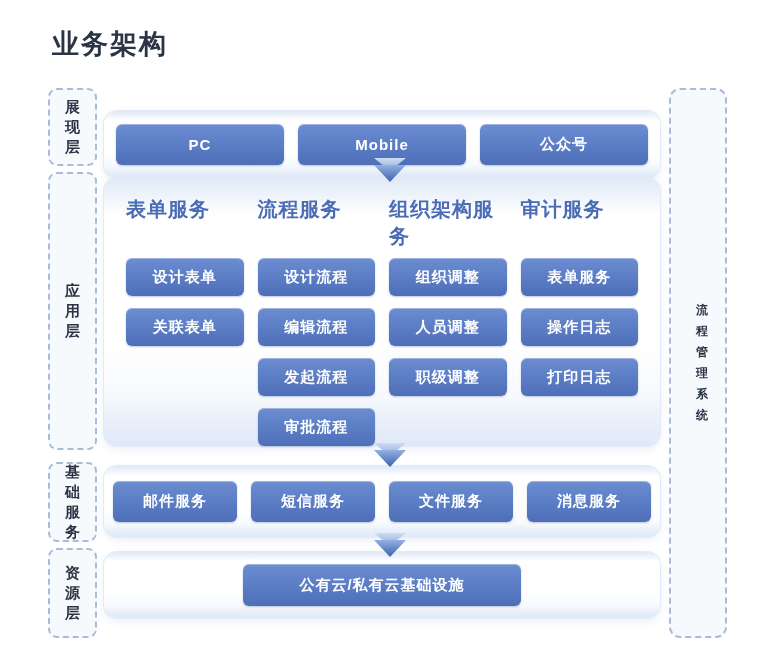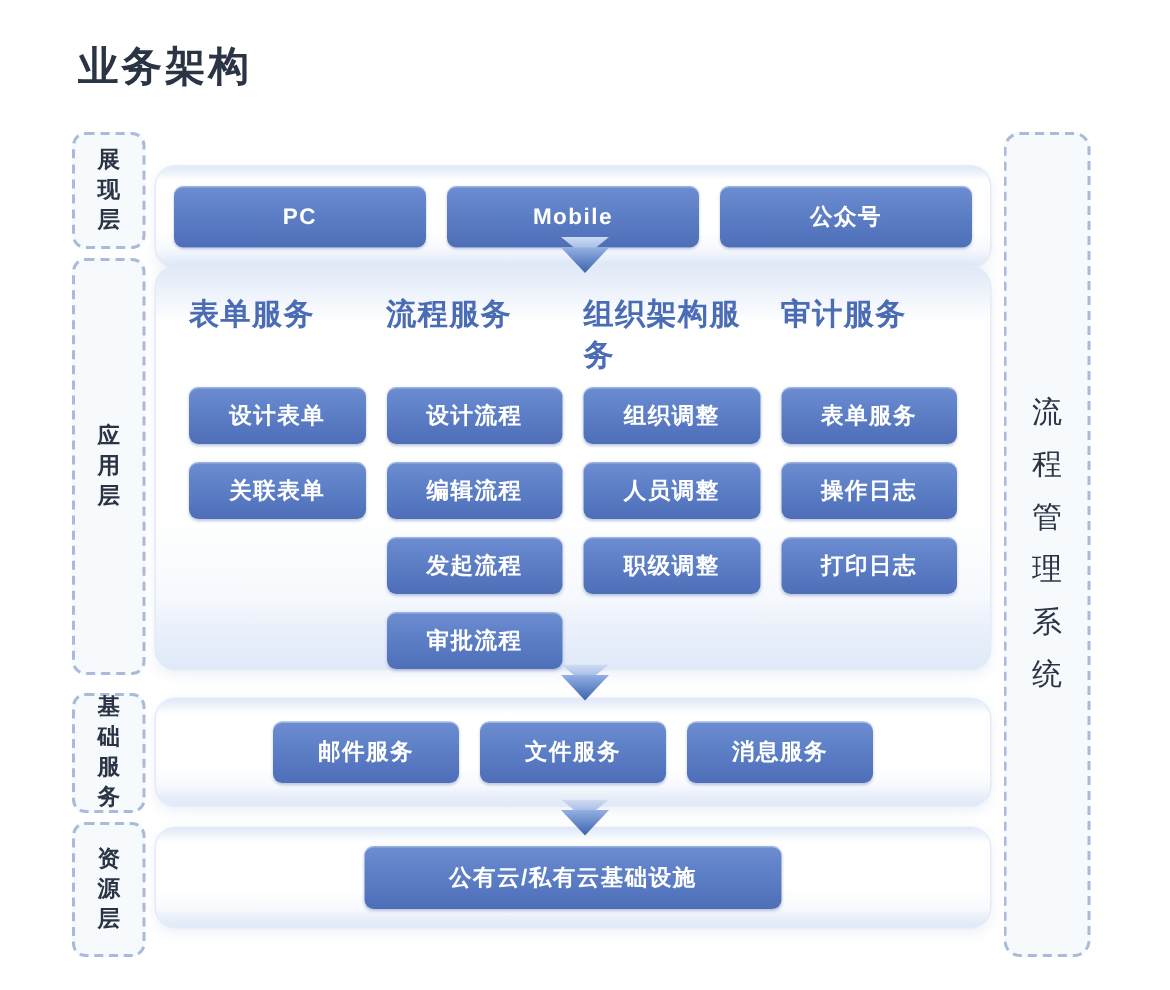--- a/index.html
+++ b/index.html
@@ -58,24 +58,24 @@
     width: 58px;
     height: 550px;
     border: 2px dashed #a9bbd8;
     border-radius: 11px;
     background: #f7fafd;
     display: flex;
     align-items: center;
     justify-content: center;
   }
   #system-tag-text {
-    font-size: 20px;
+    font-size: 12px;
     line-height: 1.75;
     color: #2b3445;
-    font-weight: normal;
+    font-weight: bold;
     text-align: right;
     width: 20px;
     word-break: break-all;
   }
 
   
   .panel {
     position: absolute;
     left: 104px;
     width: 556px;
@@ -276,20 +276,21 @@
 <div class="arrow" id="arrow-2">
   <svg viewBox="0 0 44 26" xmlns="http://www.w3.org/2000/svg">
     <polygon points="6,0 38,0 22,13" fill="url(#ag1)"></polygon>
     <polygon points="6,7 38,7 22,24" fill="url(#ag2)"></polygon>
   </svg>
 </div>
 
 <div class="panel" id="panel-basic">
   <div class="row" id="basic-row">
     <div class="btn">邮件服务</div>
+    <div class="btn">短信服务</div>
     <div class="btn">文件服务</div>
     <div class="btn">消息服务</div>
   </div>
 </div>
 
 <div class="arrow" id="arrow-3">
   <svg viewBox="0 0 44 26" xmlns="http://www.w3.org/2000/svg">
     <polygon points="6,0 38,0 22,13" fill="url(#ag1)"></polygon>
     <polygon points="6,7 38,7 22,24" fill="url(#ag2)"></polygon>
   </svg>

